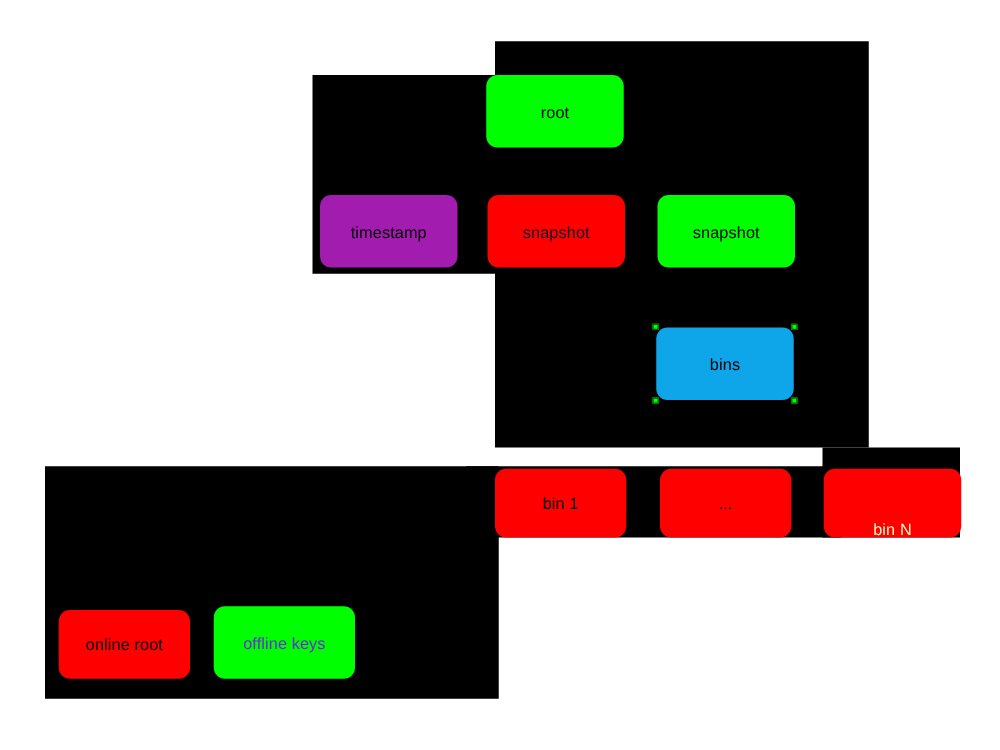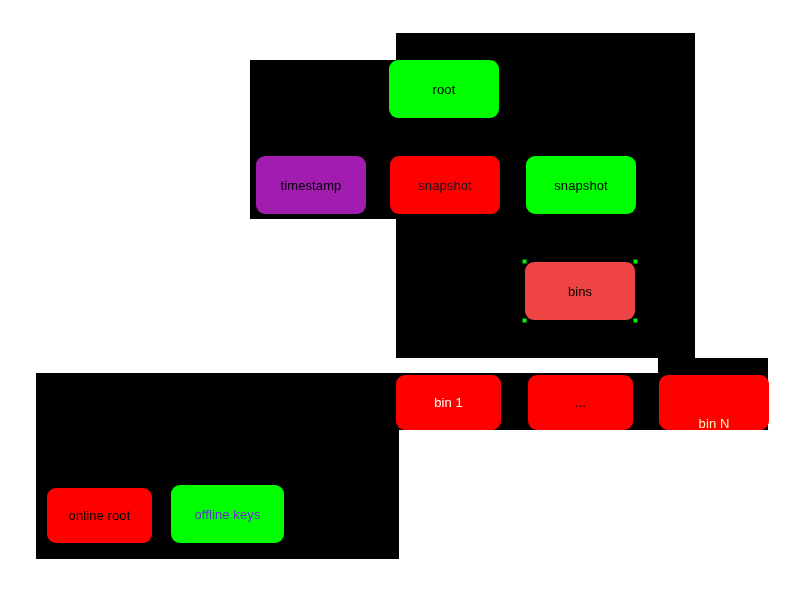--- a/index.html
+++ b/index.html
@@ -73,28 +73,28 @@
     </div>
     <div class="node red" style="left: 228px; top: 156px; width: 110px; height: 58px; background: #a21caf; color: rgb(0, 0, 0);">
       <span class="node-label">timestamp</span>
     </div>
     <div class="node red" style="left: 362px; top: 156px; width: 110px; height: 58px; background: rgb(255, 0, 0); color: #0f172a;">
       <span class="node-label">snapshot</span>
     </div>
     <div class="node green" style="left: 498px; top: 156px; width: 110px; height: 58px; background: rgb(0, 255, 0); color: rgb(0, 0, 0);">
       <span class="node-label">snapshot</span>
     </div>
-    <div class="node green" style="left: 497px; top: 262px; width: 110px; height: 58px; background: #ef4444; color: rgb(0, 0, 0);">
+    <div class="node green" style="left: 497px; top: 262px; width: 110px; height: 58px; background: #0ea5e9; color: rgb(0, 0, 0);">
       <span class="node-label">bins</span>
       <span class="handle h-nw" style="background: rgb(0, 255, 0);"></span>
       <span class="handle h-ne" style="background: rgb(0, 255, 0);"></span>
       <span class="handle h-sw" style="background: rgb(0, 255, 0);"></span>
       <span class="handle h-se" style="background: rgb(0, 255, 0);"></span>
     </div>
-    <div class="node red" style="left: 368px; top: 375px; width: 105px; height: 55px; background: rgb(255, 0, 0); color: #ffffff;">
+    <div class="node red" style="left: 368px; top: 375px; width: 105px; height: 55px; background: rgb(255, 0, 0); color: #000000;">
       <span class="node-label">bin 1</span>
     </div>
     <div class="node red" style="left: 500px; top: 375px; width: 105px; height: 55px; background: rgb(255, 0, 0); color: rgb(0, 0, 0);">
       <span class="node-label">...</span>
     </div>
     <div class="node red" style="left: 631px; top: 375px; width: 110px; height: 55px; background: rgb(255, 0, 0); color: #fef9c3; align-items: flex-end;">
       <span class="node-label">bin N</span>
     </div>
     <div class="node red" style="left: 19px; top: 488px; width: 105px; height: 55px; background: rgb(255, 0, 0); color: rgb(0, 0, 0);">
       <span class="node-label">online root</span>

